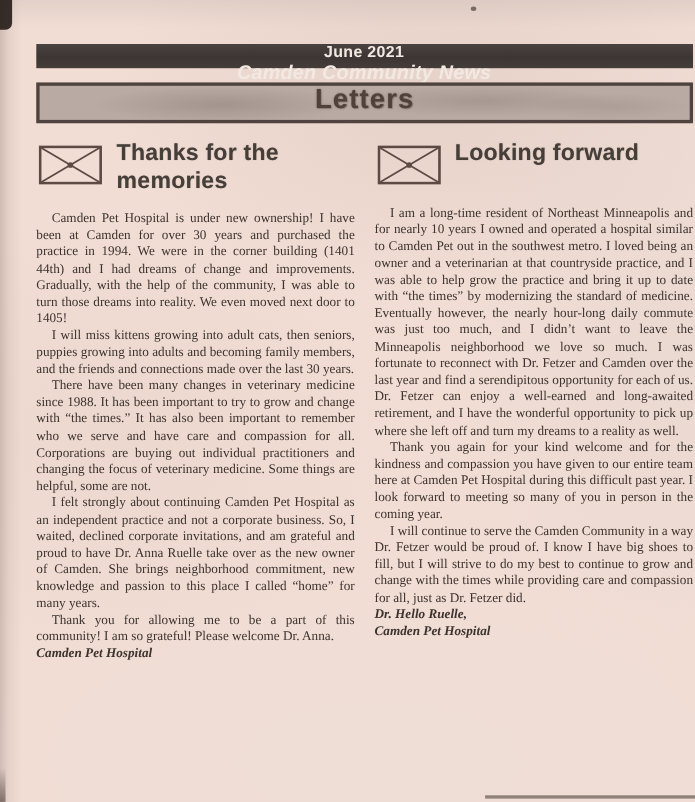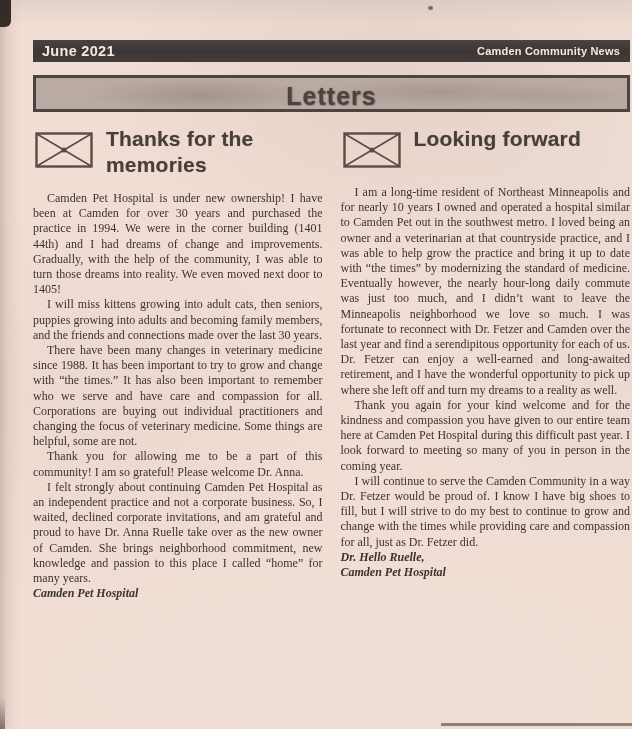--- a/index.html
+++ b/index.html
@@ -24,35 +24,35 @@
   .edge-bottom-left{position:absolute;left:0;top:698px;width:5px;height:31px;background:linear-gradient(180deg,rgba(60,45,40,.0),rgba(60,45,40,.55));}
   .top-dot{position:absolute;left:428px;top:6px;width:5px;height:4px;background:#5a524d;border-radius:50%;opacity:.8;}
   .bottom-rule{position:absolute;left:441px;top:723px;width:191px;height:3px;background:#6e615a;opacity:.75;}
 
   
   .masthead{
     position:absolute;left:33px;top:40px;width:597px;height:22px;
     background:linear-gradient(180deg,#4a4240,#3c3533 55%,#453d3a);
     display:flex;align-items:center;justify-content:space-between;
     font-family:"Liberation Sans",sans-serif;color:#f3e9e3;
-    box-sizing:border-box;padding:0 10px 0 9px;
+    box-sizing:border-box;padding:0 10px 0 9px;flex-direction:column;
   }
   .masthead .issue{font-weight:700;font-size:14.5px;letter-spacing:.3px;}
-  .masthead .pub{font-weight:700;font-size:11px;letter-spacing:.2px;}
+  .masthead .pub{font-weight:700;font-style:italic;font-size:18px;letter-spacing:.2px;}
 
   
   .section-banner{
     position:absolute;left:33px;top:75px;width:597px;height:37px;
     box-sizing:border-box;border:3px solid #4e433e;
     background-color:#b9aaa4;
     background-image:
       radial-gradient(ellipse 180px 26px at 28% 55%, rgba(85,70,64,0.22), transparent 65%),
       radial-gradient(ellipse 200px 24px at 68% 45%, rgba(85,70,64,0.18), transparent 60%),
       radial-gradient(ellipse 120px 20px at 88% 60%, rgba(85,70,64,0.12), transparent 60%);
-    display:flex;align-items:flex-end;justify-content:center;
+    display:flex;align-items:flex-start;justify-content:center;
   }
   .section-banner .section-title{
     font-family:"Liberation Sans",sans-serif;font-weight:700;font-size:25px;
     color:#4e423a;letter-spacing:1px;line-height:1;
     text-shadow:0 0 2px rgba(78,66,58,.55), 1px 1px 0 rgba(78,66,58,.25);
   }
 
   
   .columns{
     position:absolute;left:33px;top:125px;width:597px;height:600px;
@@ -102,22 +102,22 @@
             <path d="M2 2 L29 18 L56 2 M2 34 L29 18 L56 34" fill="none" stroke="#5d4b43" stroke-width="1.6"></path>
             <circle cx="29" cy="18" r="2.6" fill="#5d4b43"></circle>
           </svg>
         </span>
         <span class="letter-title">Thanks for the memories</span>
       </div>
       <div class="body-text">
         <p>Camden Pet Hospital is under new ownership! I have been at Camden for over 30 years and purchased the practice in 1994. We were in the corner building (1401 44th) and I had dreams of change and improvements. Gradually, with the help of the community, I was able to turn those dreams into reality. We even moved next door to 1405!</p>
         <p>I will miss kittens growing into adult cats, then seniors, puppies growing into adults and becoming family members, and the friends and connections made over the last 30 years.</p>
         <p>There have been many changes in veterinary medicine since 1988. It has been important to try to grow and change with “the times.” It has also been important to remember who we serve and have care and compassion for all. Corporations are buying out individual practitioners and changing the focus of veterinary medicine. Some things are helpful, some are not.</p>
+        <p>I felt strongly about continuing Camden Pet Hospital as an independent practice and not a corporate business. So, I waited, declined corporate invitations, and am grateful and proud to have Dr. Anna Ruelle take over as the new owner of Camden. She brings neighborhood commitment, new knowledge and passion to this place I called “home” for many years.</p>
         <p>Thank you for allowing me to be a part of this community! I am so grateful! Please welcome Dr. Anna.</p>
-        <p>I felt strongly about continuing Camden Pet Hospital as an independent practice and not a corporate business. So, I waited, declined corporate invitations, and am grateful and proud to have Dr. Anna Ruelle take over as the new owner of Camden. She brings neighborhood commitment, new knowledge and passion to this place I called “home” for many years.</p>
         <p class="sig">Camden Pet Hospital</p>
       </div>
     </div>
 
     <div class="col">
       <div class="letter-head">
         <span class="envelope">
           <svg width="58" height="36" viewBox="0 0 58 36">
             <rect x="1.5" y="1.5" width="55" height="33" fill="none" stroke="#5d4b43" stroke-width="2.4"></rect>
             <path d="M2 2 L29 18 L56 2 M2 34 L29 18 L56 34" fill="none" stroke="#5d4b43" stroke-width="1.6"></path>

